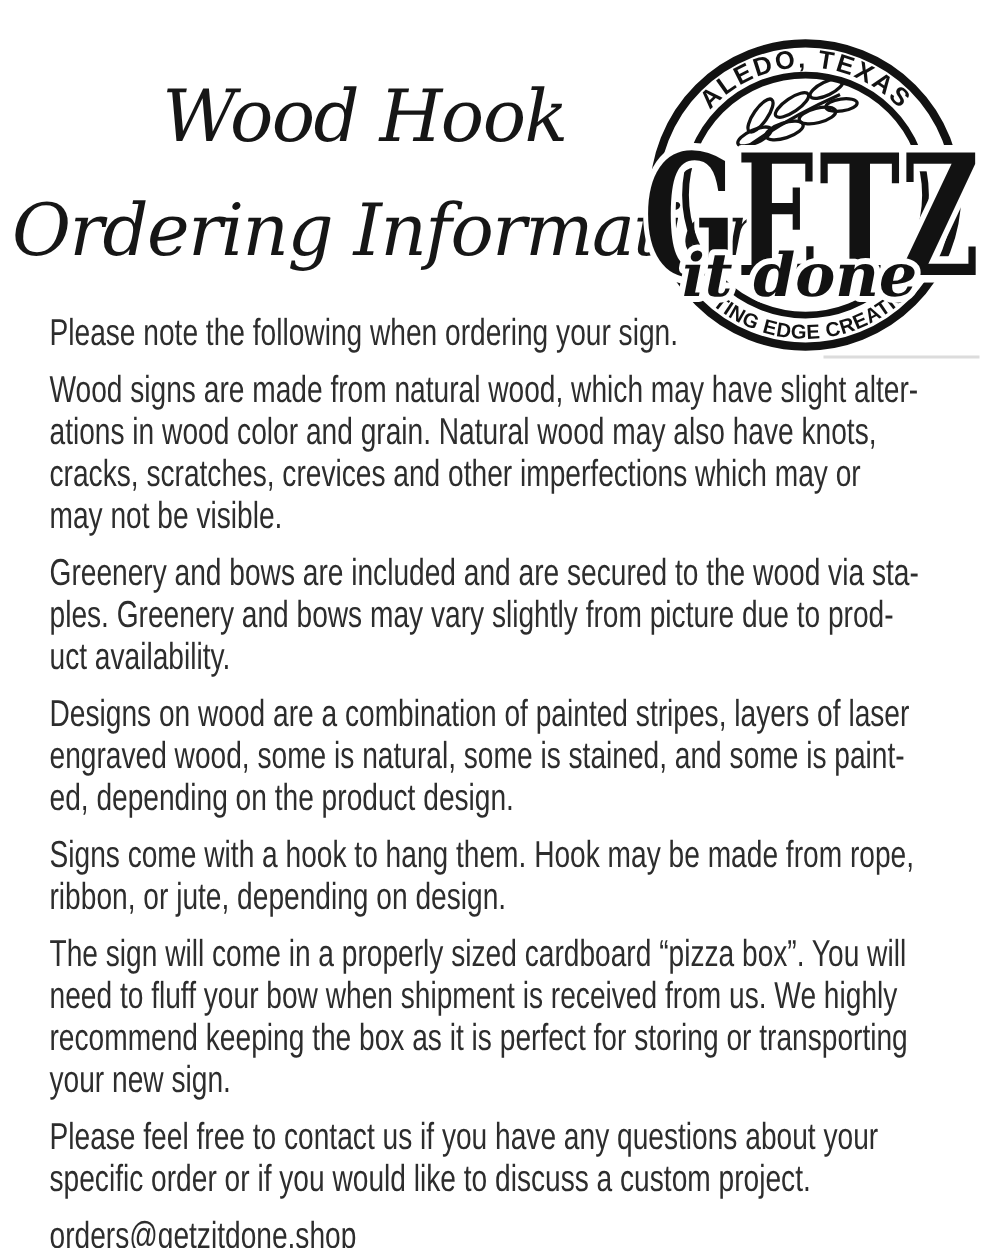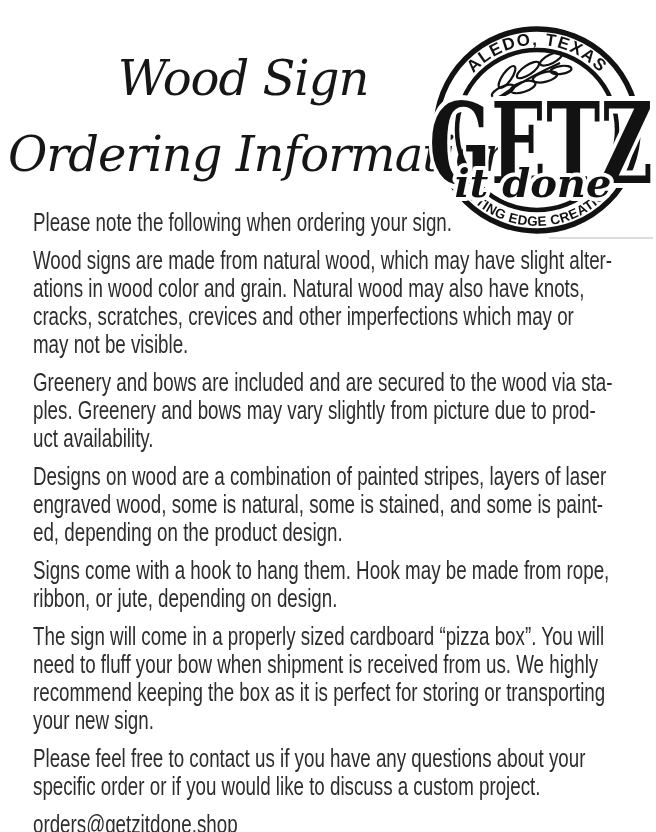--- a/index.html
+++ b/index.html
@@ -89,21 +89,21 @@
     margin: 0 0 10px 0;
     white-space: pre-line;
   }
 </style>
 </head>
 <body>
 
 <div class="page">
 
   <div class="doc-title">
-    <div>Wood Sign</div>
+    <div>Wood Hook</div>
     <div>Ordering Information</div>
   </div>
 
   <div class="divider-fragment"></div>
 
   <div class="logo-wrap">
     <svg width="236" height="236" viewBox="0 0 236 236">
 
       <circle cx="117" cy="116" r="101" fill="none" stroke="#121212" stroke-width="5.5"></circle>
       <circle cx="117" cy="116" r="80" fill="none" stroke="#121212" stroke-width="4.5"></circle>

